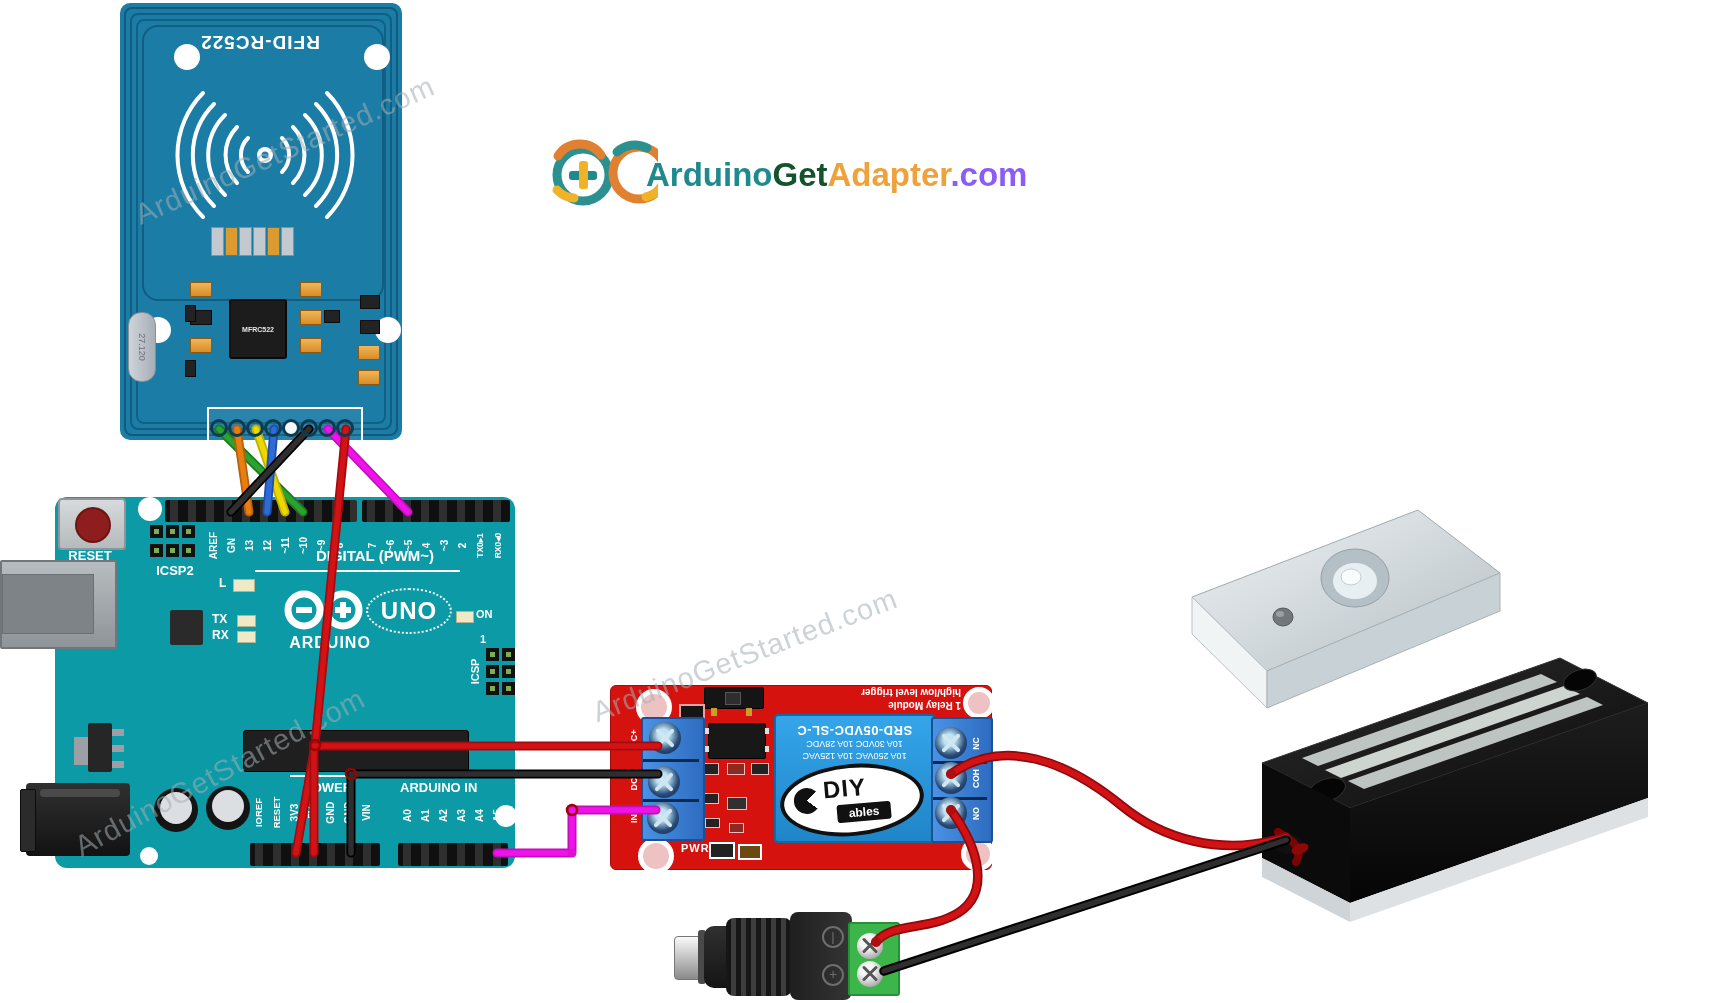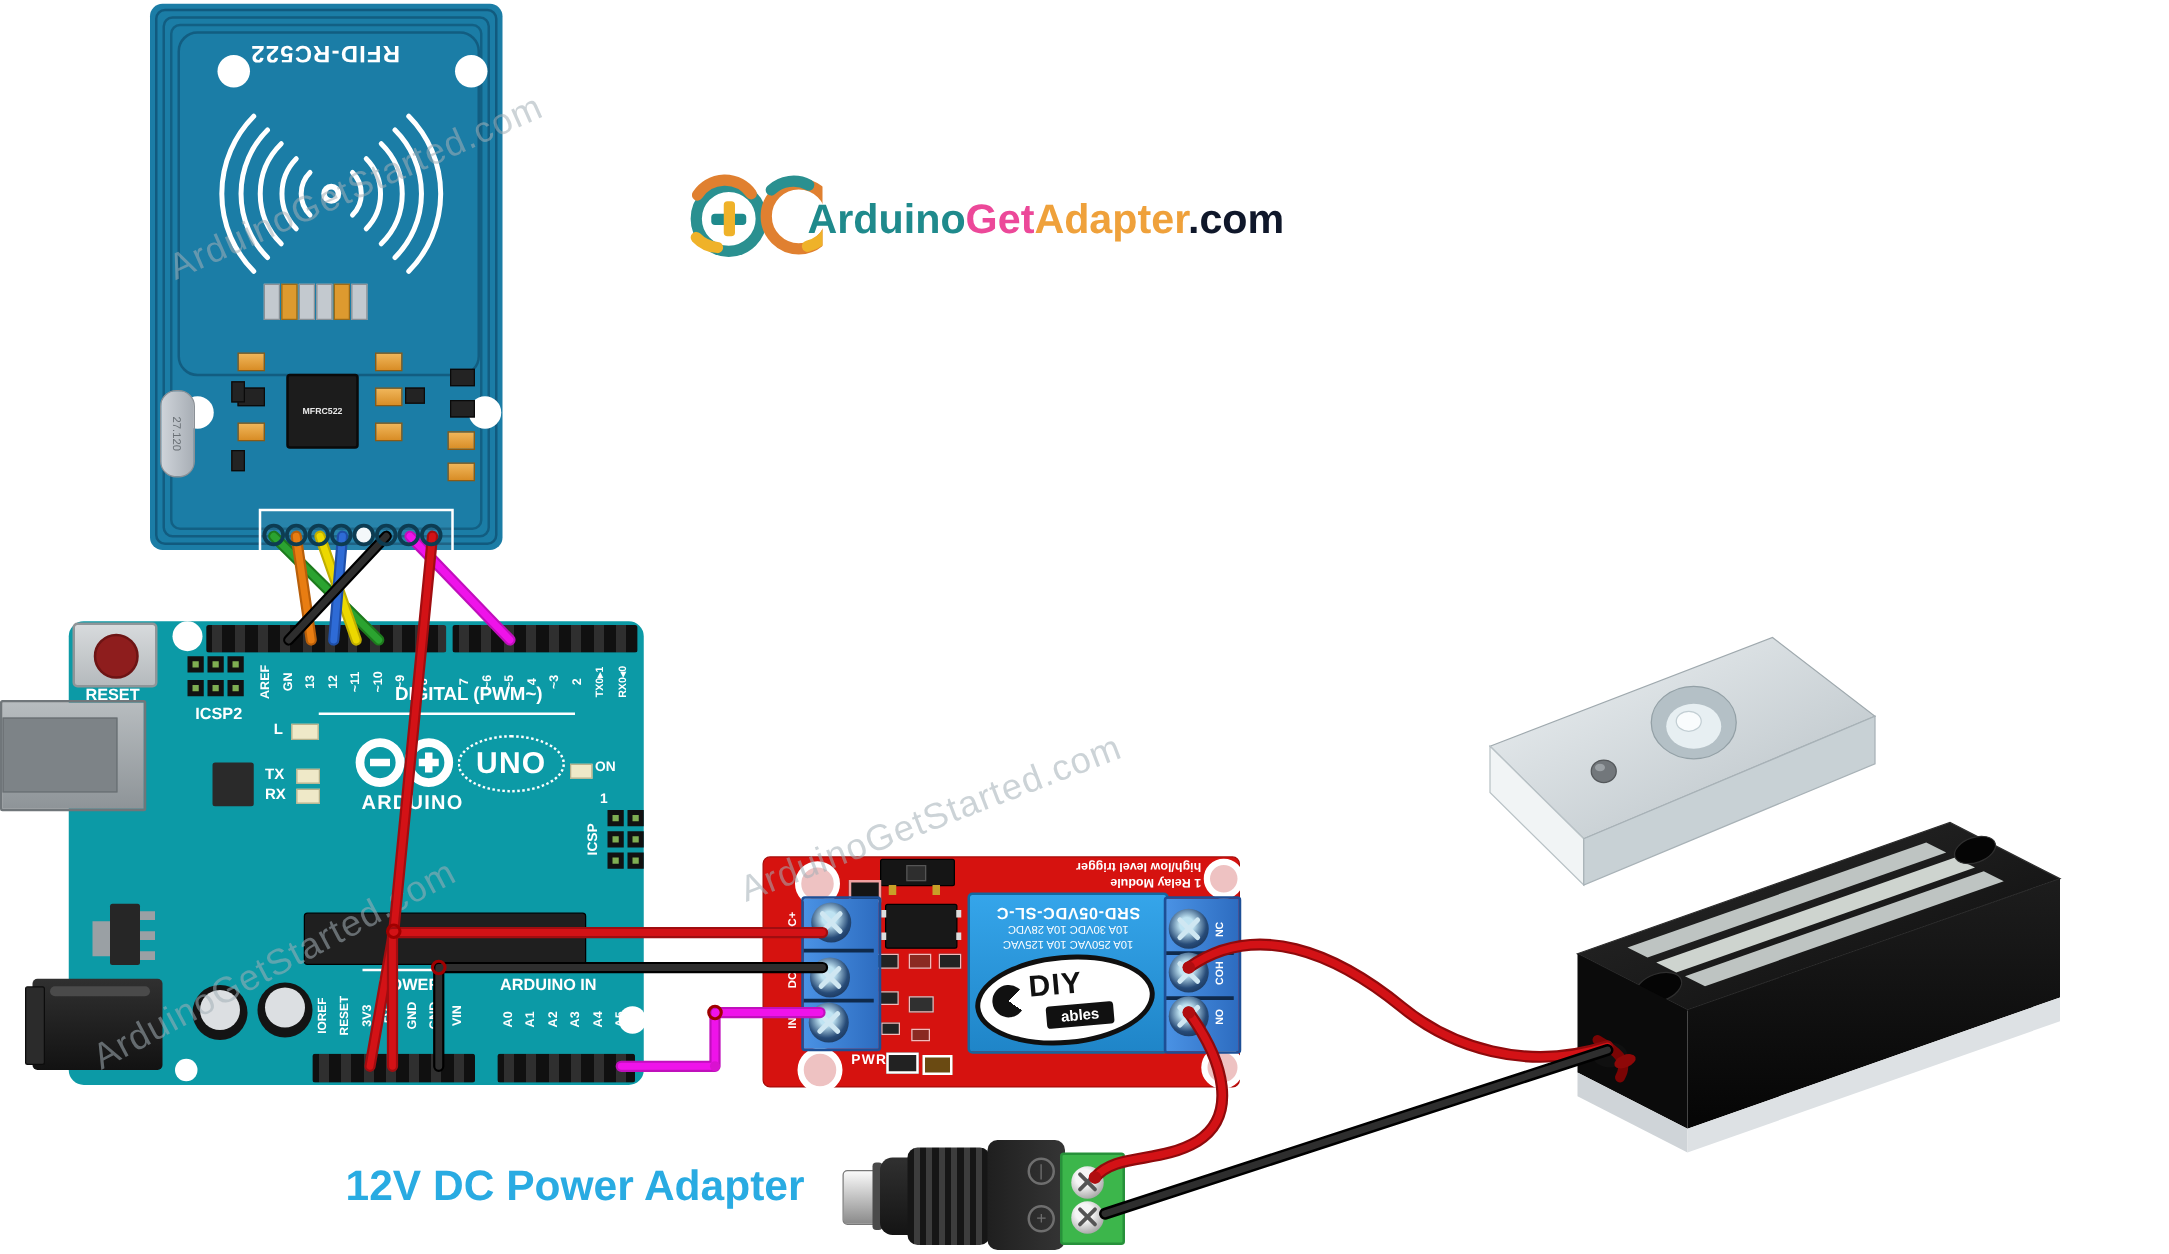--- a/index.html
+++ b/index.html
@@ -42,21 +42,21 @@
     <circle cx="85" cy="47" r="26" fill="none" stroke="#2a9090" stroke-width="9"></circle>
     <circle cx="141" cy="45" r="26" fill="none" stroke="#e08030" stroke-width="9"></circle>
     <path d="M60,28 A26,26 0 0 1 103,27" fill="none" stroke="#e08030" stroke-width="9" stroke-linecap="round"></path>
     <path d="M59,62 A26,26 0 0 0 76,70" fill="none" stroke="#efb229" stroke-width="9" stroke-linecap="round"></path>
     <path d="M119,24 A26,26 0 0 1 149,20" fill="none" stroke="#2a9090" stroke-width="9" stroke-linecap="round"></path>
     <path d="M165,56 A26,26 0 0 1 148,69" fill="none" stroke="#efb229" stroke-width="9" stroke-linecap="round"></path>
     <rect x="71" y="43" width="28" height="9" rx="3" fill="#1f8a8c"></rect>
     <rect x="81" y="33" width="9" height="28" rx="3" fill="#efb229"></rect>
   </svg>
   <div class="abs" style="left:646px;top:156px;z-index:45;font-size:33px;font-weight:bold;white-space:nowrap;">
-    <span style="color:#1f8a8c;">Arduino</span><span style="color:#ec4899;margin-top:36px;">Get</span><span style="color:#efa13b;">Adapter</span><span style="color:#0f172a;">.com</span>
+    <span style="color:#1f8a8c;">Arduino</span><span style="color:#14532d;margin-top:36px;">Get</span><span style="color:#efa13b;">Adapter</span><span style="color:#8b5cf6;">.com</span>
   </div>
 
   <div class="wm" style="left:95px;top:134px;transform:rotate(-24deg);">ArduinoGetStarted.com</div>
   <div class="wm" style="left:30px;top:756px;transform:rotate(-28deg);">ArduinoGetStarted.com</div>
   <div class="wm" style="left:555px;top:639px;transform:rotate(-21deg);">ArduinoGetStarted.com</div>
 
   <div class="abs" style="left:120px;top:3px;width:282px;height:437px;background:#1b7da6;border-radius:10px;z-index:5;">
     <div class="abs" style="inset:4px;border:2px solid rgba(9,62,92,.55);border-radius:8px;"></div>
     <div class="abs" style="inset:10px;border:2px solid rgba(9,62,92,.5);border-radius:8px;"></div>
     <div class="abs" style="inset:16px;border:2px solid rgba(9,62,92,.45);border-radius:8px;"></div>
@@ -362,21 +362,20 @@
     <polygon points="182,323 270,368 270,463 182,418" fill="#0b0b0b"></polygon>
     <polygon points="270,368 568,263 568,358 270,463" fill="url(#fgrad)"></polygon>
     <polygon points="182,418 270,463 270,482 182,437" fill="#cfd4d8"></polygon>
     <polygon points="270,463 568,358 568,377 270,482" fill="#dde1e4"></polygon>
 
     <ellipse cx="208" cy="404" rx="14" ry="10" fill="#101010"></ellipse>
     <path d="M198,392 C212,400 224,408 216,422" fill="none" stroke="#7a0404" stroke-width="8" stroke-linecap="round"></path>
     <ellipse cx="220" cy="409" rx="9" ry="5" fill="#8e0808" transform="rotate(-22 220 409)"></ellipse>
   </svg>
 
-  <div class="abs" style="left:240px;top:930px;width:440px;text-align:center;color:#29abe2;font-size:34px;font-weight:bold;z-index:45;">12V DC Power Adapter</div>
 
   <svg class="abs" style="left:0;top:0;z-index:50;pointer-events:none;" width="1735" height="1003" viewBox="0 0 1735 1003">
 
     <g stroke-linecap="round">
         <path d="M219,429 L303,512" stroke="#1d7a1d" stroke-width="9" fill="none"></path>
         <path d="M219,429 L303,512" stroke="#2ba330" stroke-width="5.5" fill="none"></path>
       </g>
     <g stroke-linecap="round">
         <path d="M237,429 L249,512" stroke="#b85f0a" stroke-width="9" fill="none"></path>
         <path d="M237,429 L249,512" stroke="#e87d12" stroke-width="5.5" fill="none"></path>

